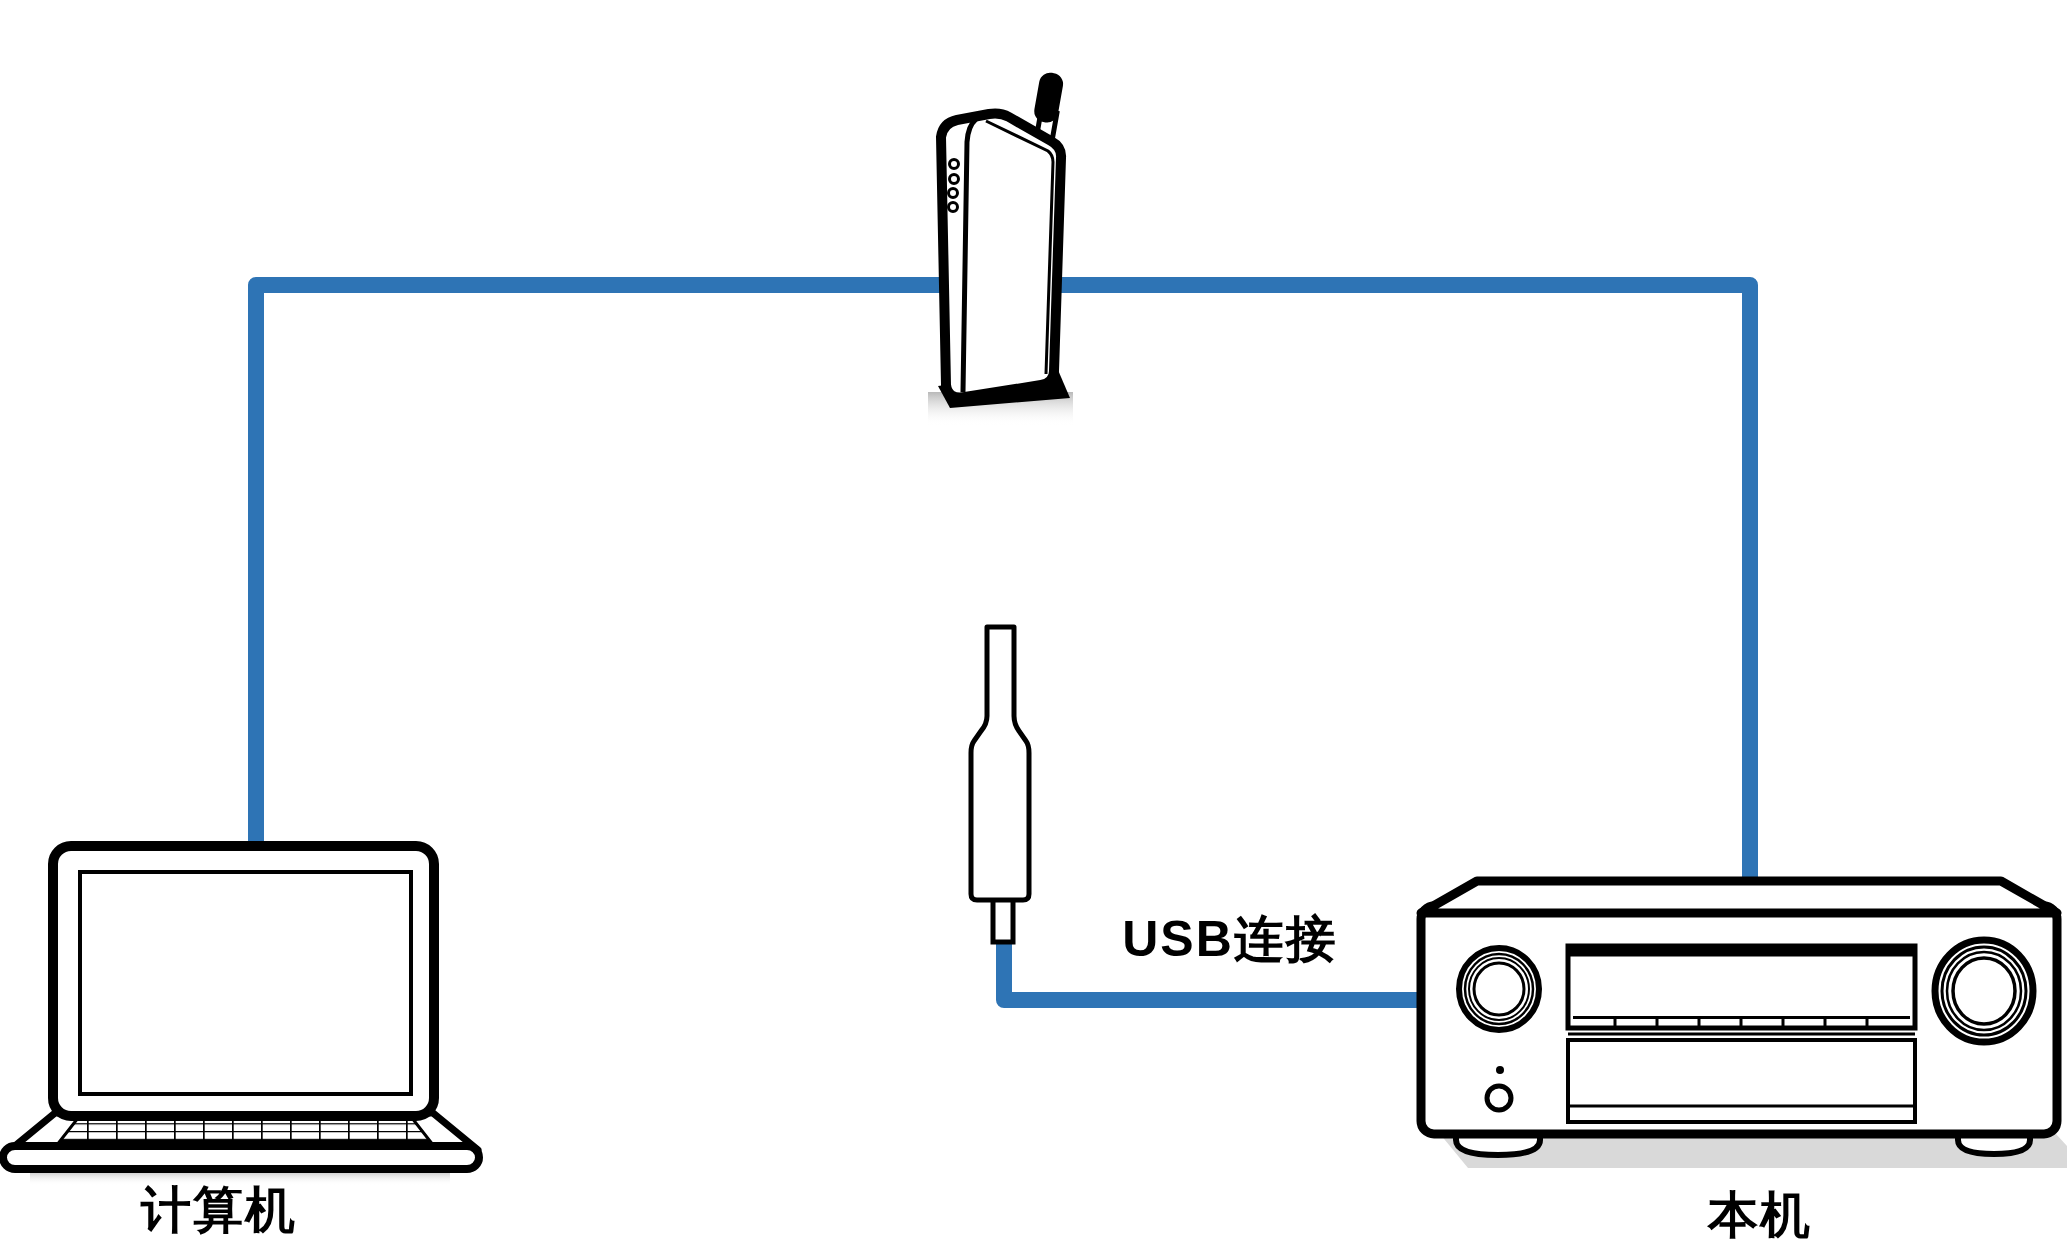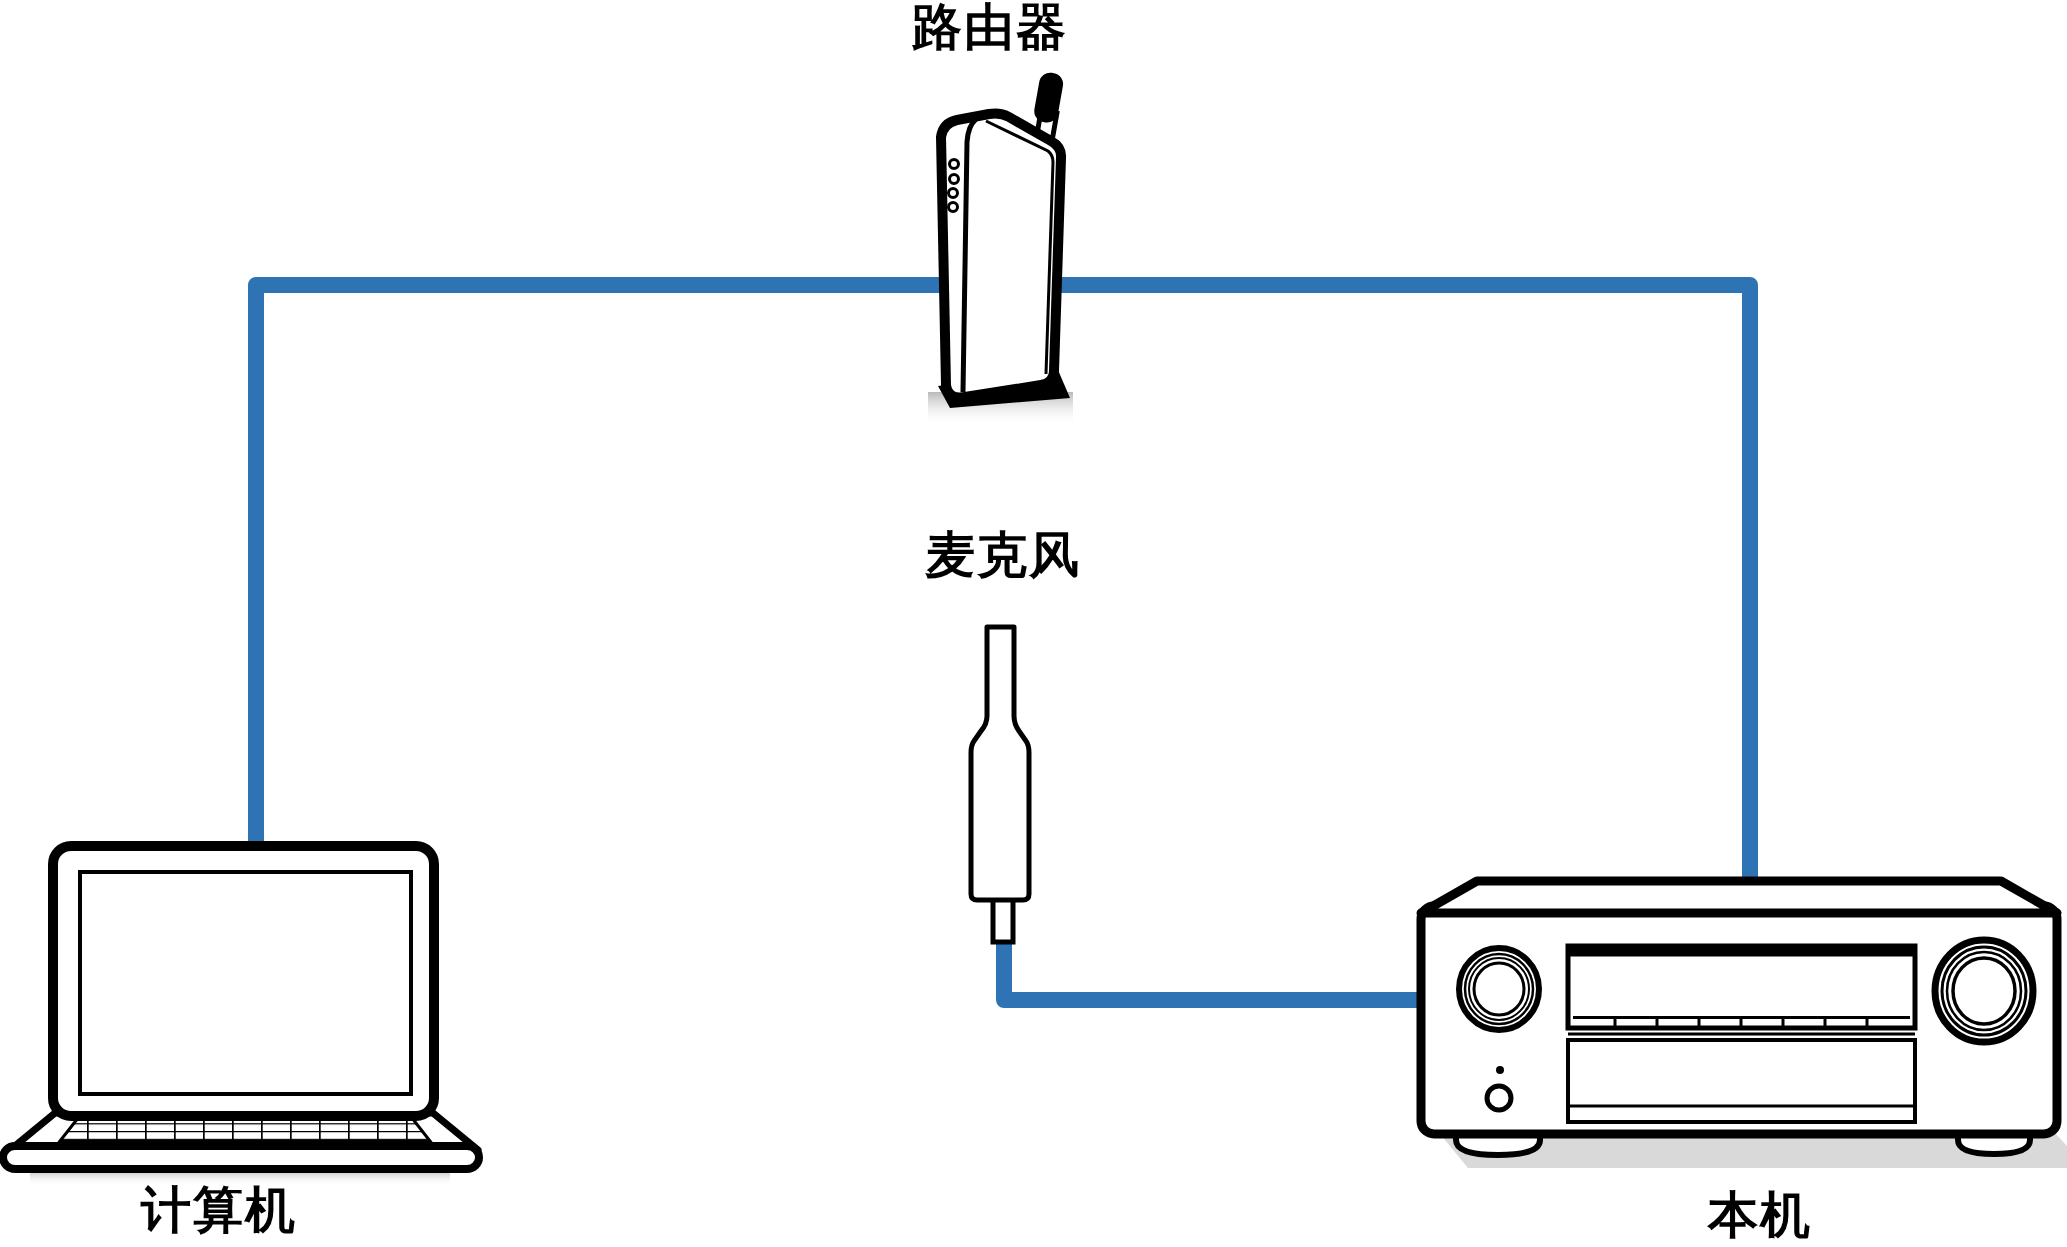--- a/index.html
+++ b/index.html
@@ -119,18 +119,17 @@
         <ellipse cx="1984" cy="991" rx="42" ry="44" fill="none" stroke="#000" stroke-width="3"></ellipse>
         <ellipse cx="1984" cy="991" rx="37" ry="39" fill="none" stroke="#000" stroke-width="2.5"></ellipse>
         <ellipse cx="1984" cy="991" rx="31" ry="33" fill="none" stroke="#000" stroke-width="3.5"></ellipse>
       </g>
 
       <circle cx="1500" cy="1070" r="4" fill="#000"></circle>
       <circle cx="1499" cy="1098" r="12" fill="#fff" stroke="#000" stroke-width="5"></circle>
     </g>
   </svg>
 
-  <div class="lbl lbl-router">路由器</div>
-  <div class="lbl lbl-mic">麦克风</div>
+  <div class="lbl lbl-usb">USB连接</div>
   <div class="lbl lbl-computer">计算机</div>
   <div class="lbl lbl-unit">本机</div>
 
 </div>
 
 </body></html>

